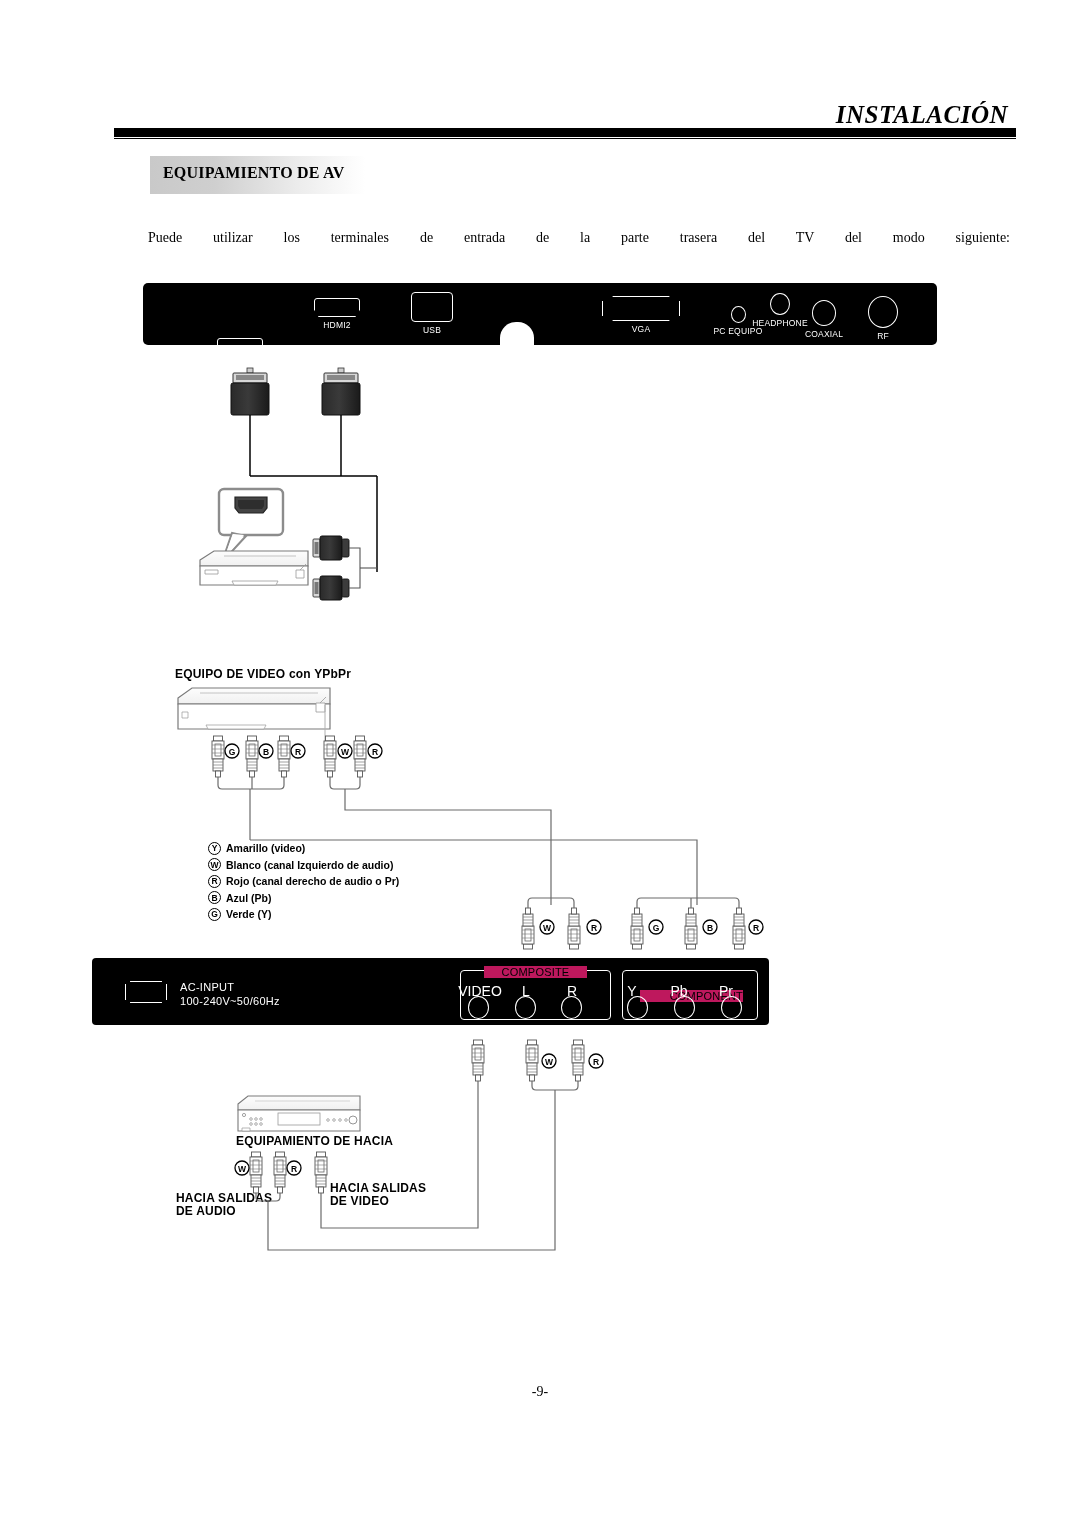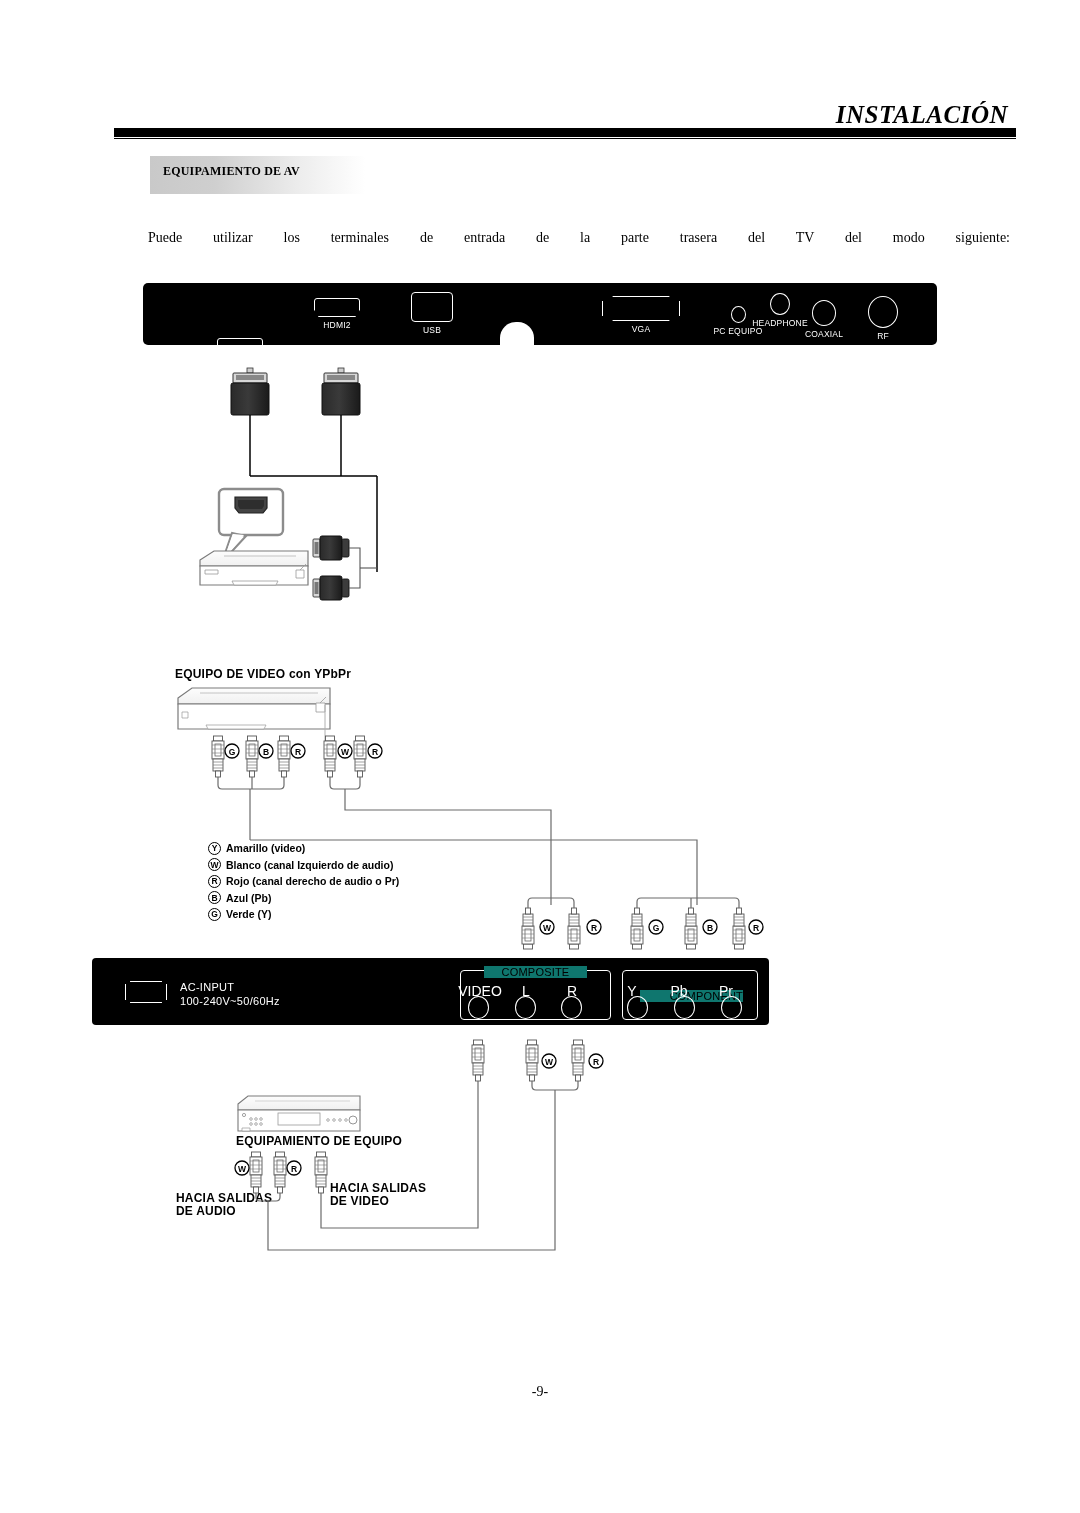--- a/index.html
+++ b/index.html
@@ -59,21 +59,21 @@
     width: 215px;
     height: 38px;
     background: linear-gradient(to right, #c9c9c9 0%, #cfcfcf 30%, #ededed 70%, #ffffff 100%);
   }
   .section-badge-label {
     position: absolute;
     left: 163px;
     top: 164px;
     font-family: "Liberation Serif", serif;
     font-weight: bold;
-    font-size: 12px;
+    font-size: 16px;
     letter-spacing: 0.2px;
   }
 
   
   .intro-text {
     position: absolute;
     left: 148px;
     top: 225px;
     width: 862px;
     font-family: "Liberation Serif", serif;
@@ -232,21 +232,21 @@
   }
   .group-box {
     position: absolute;
     border: 1.5px solid #ffffff;
     border-radius: 4px;
     box-sizing: border-box;
   }
   .group-title {
     position: absolute;
     color: #000000;
-    background: #0f766e;
+    background: #be185d;
     font-family: "Liberation Sans", sans-serif;
     font-size: 11px;
     text-align: center;
     letter-spacing: 0.2px;
   }
   .rca-label {
     position: absolute;
     color: #ffffff;
     font-family: "Liberation Sans", sans-serif;
     font-size: 14px;
@@ -381,21 +381,21 @@
 
   <div class="group-box" style="left:622px; top:970px; width:136px; height:50px;"></div>
   <div class="group-title" style="left:640px; top:990px; width:103px;text-align:right;">COMPONENT</div>
   <div class="rca-label" style="left:621px; top:983px; width:22px;">Y</div>
   <div class="rca-label" style="left:668px; top:983px; width:22px;">Pb</div>
   <div class="rca-label" style="left:715px; top:983px; width:22px;">Pr</div>
   <div class="rca-hole" style="left:627px; top:996px; width:21px; height:23px;"></div>
   <div class="rca-hole" style="left:674px; top:996px; width:21px; height:23px;"></div>
   <div class="rca-hole" style="left:721px; top:996px; width:21px; height:23px;"></div>
 
-  <div class="diag-label" style="left:236px; top:1135px;">EQUIPAMIENTO DE EQUIPO</div>
+  <div class="diag-label" style="left:236px; top:1135px;">EQUIPAMIENTO DE HACIA</div>
   <div class="diag-label" style="left:176px; top:1192px;">HACIA SALIDAS
 DE AUDIO</div>
   <div class="diag-label" style="left:330px; top:1182px;">HACIA SALIDAS
 DE VIDEO</div>
 
   <div class="outro-text">
   </div>
 
   <div class="page-number">-9-</div>
 

